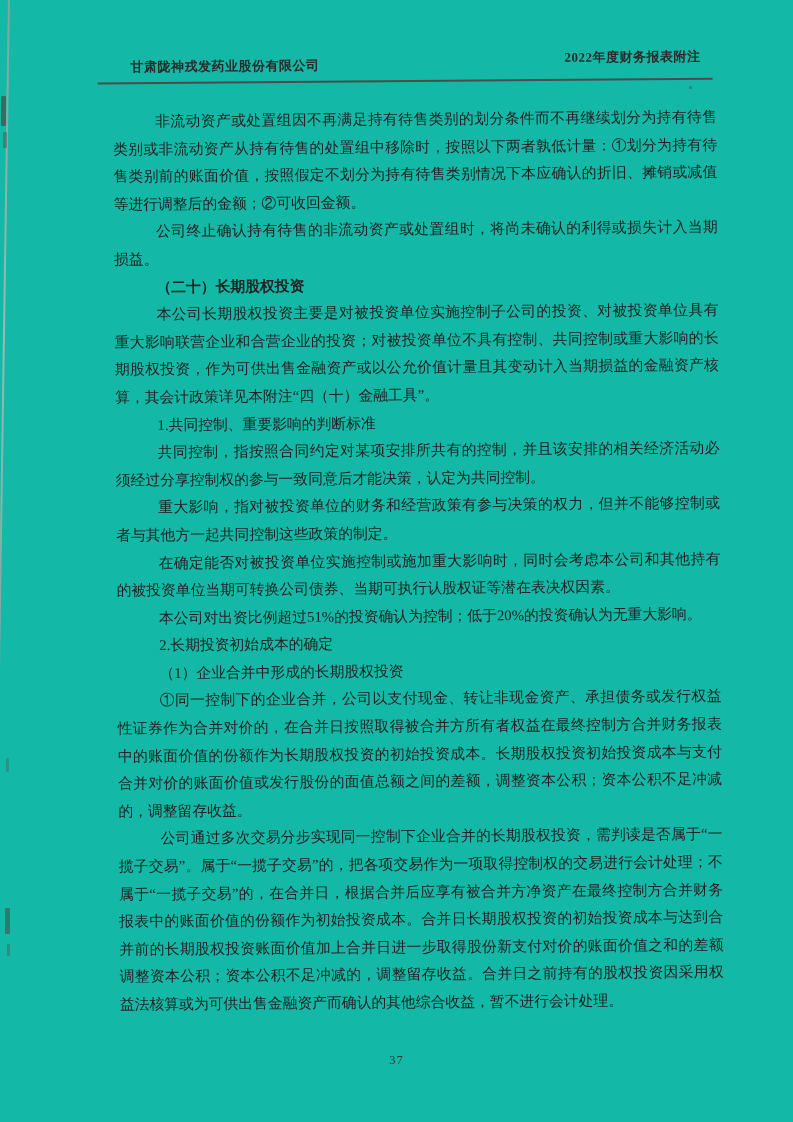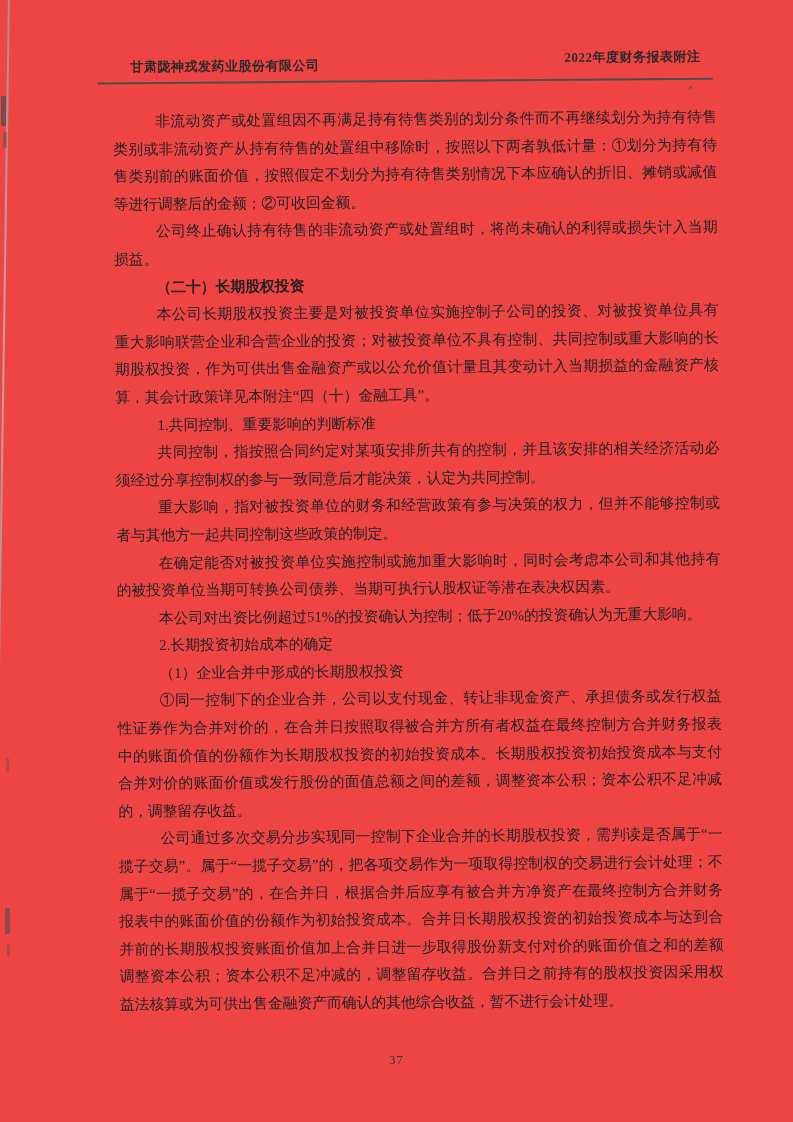--- a/index.html
+++ b/index.html
@@ -1,19 +1,19 @@
 <!DOCTYPE html>
 <html><head>
 <meta charset="utf-8">
 <style>
   * { margin:0; padding:0; box-sizing:border-box; }
   html,body { width:793px; height:1122px; background:#ffffff; }
   body { font-family:"Liberation Serif","DejaVu Serif",serif; color:#1e1e1e; position:relative; overflow:hidden; }
 
-  .sheet { position:absolute; inset:0; background:#ef4444; }
+  .sheet { position:absolute; inset:0; background:#14b8a6; }
 
   
   .scan-line { position:absolute; left:8px; top:-4px; width:2px; height:1132px;
                background:linear-gradient(#9aa09e, #b7bcba 30%, #8f9694 70%, #aab0ae);
                transform:rotate(0.85deg); transform-origin:top left; opacity:.8; }
   .smudge { position:absolute; background:#4a4f4d; border-radius:1px; }
   .smudge.s1 { left:1px; top:96px;  width:5px; height:30px; opacity:.75; }
   .smudge.s2 { left:3px; top:132px; width:4px; height:16px; opacity:.45; }
   .smudge.s3 { left:6px; top:758px; width:3px; height:14px; opacity:.35; }
   .smudge.s4 { left:5px; top:908px; width:5px; height:26px; opacity:.6; }

